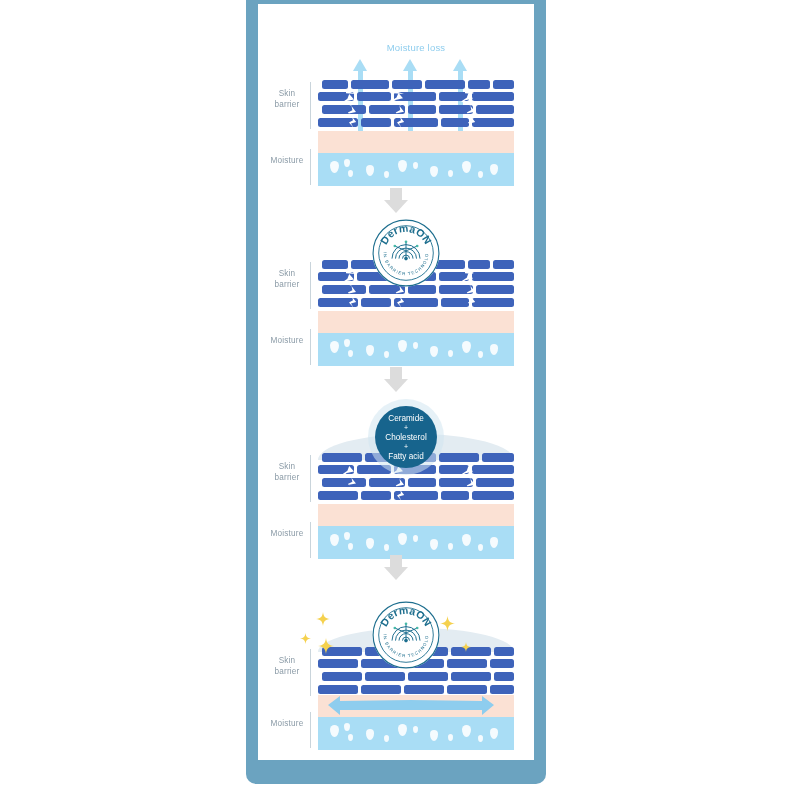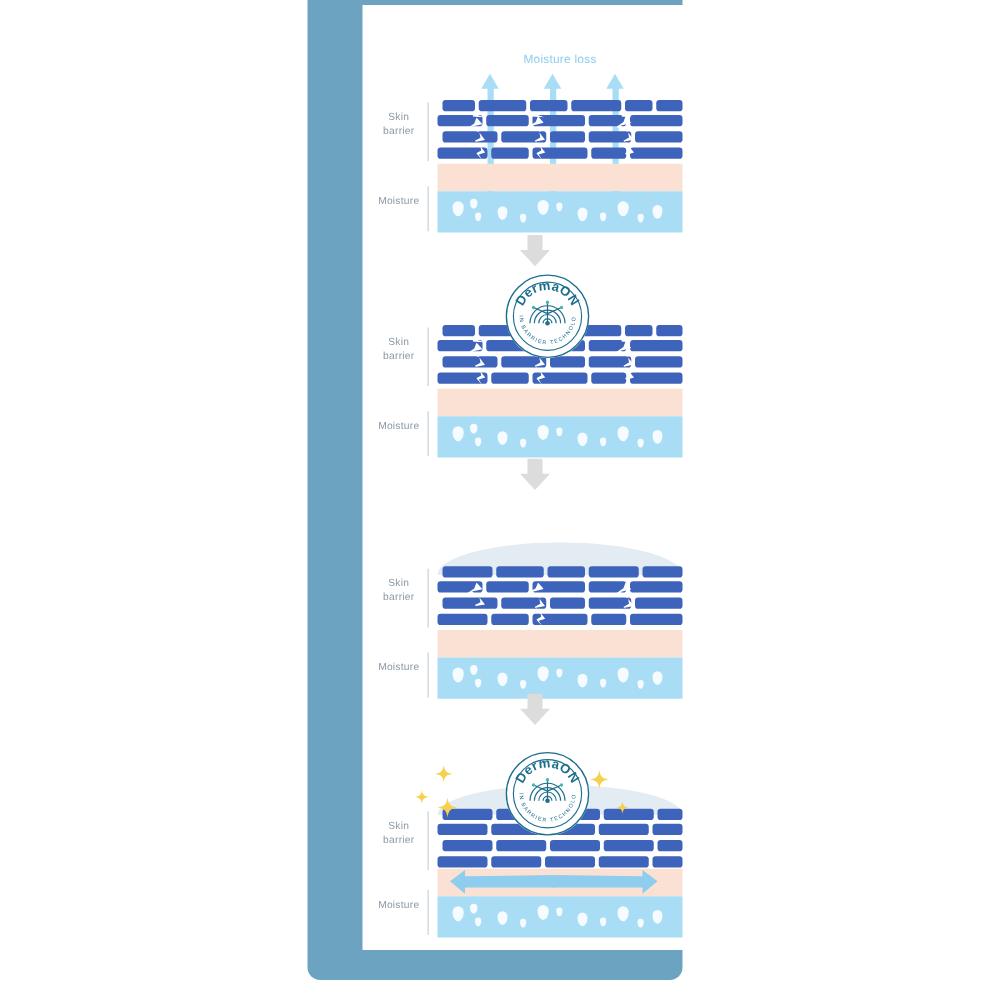--- a/index.html
+++ b/index.html
@@ -30,21 +30,20 @@
     border-radius: 0 0 10px 10px;
     box-sizing: border-box;
   }
   #canvas {
     position: absolute;
     left: 258px;
     top: 4px;
     width: 276px;
     height: 756px;
     background: #ffffff;
-    margin-left: 32px;
   }
 
   
   .panel {
     position: absolute;
     left: 0px;
     width: 276px;
   }
 
   
@@ -435,20 +434,27 @@
         <div class="crack" style="left:29px;top:25px;width:9px;height:11px;clip-path:polygon(50% 0,100% 50%,20% 62%,70% 100%,10% 55%,60% 35%);"></div>
 
         <div class="crack" style="left:72px;top:13px;width:13px;height:13px;clip-path:polygon(65% 0,100% 40%,25% 58%,90% 100%,0 65%,50% 35%);"></div>
         <div class="crack" style="left:77px;top:26px;width:9px;height:12px;clip-path:polygon(50% 0,100% 48%,18% 60%,72% 100%,8% 55%,58% 33%);"></div>
         <div class="crack" style="left:79px;top:37px;width:8px;height:11px;clip-path:polygon(40% 0,90% 45%,25% 60%,60% 100%,0 50%,50% 30%);"></div>
 
         <div class="crack" style="left:143px;top:13px;width:12px;height:13px;clip-path:polygon(62% 0,100% 42%,28% 58%,88% 100%,0 66%,48% 36%);"></div>
         <div class="crack" style="left:148px;top:26px;width:9px;height:12px;clip-path:polygon(50% 0,100% 48%,18% 60%,72% 100%,8% 55%,58% 33%);"></div>
       </div>
 
+      <div class="ingredient-circle" style="left:117px;top:12px;width:62px;height:62px;">
+        <span>Ceramide</span>
+        <span class="plus">+</span>
+        <span>Cholesterol</span>
+        <span class="plus">+</span>
+        <span>Fatty acid</span>
+      </div>
     </div>
 
     <div class="steparrow" style="left:126px;top:551px;">
       <div class="sbody"></div>
         <div class="shead"></div>
     </div>
 
     <div class="panel" id="p4" style="top:578px;height:170px;">
 
       <div class="side-label" style="left:0px;top:74px;">

